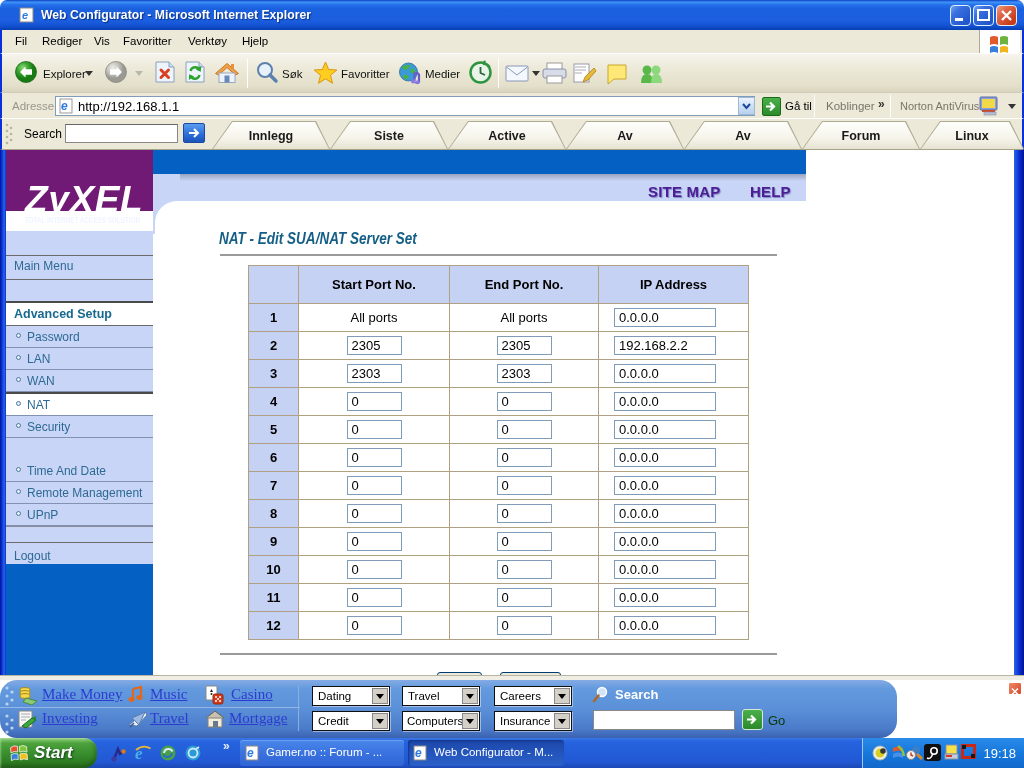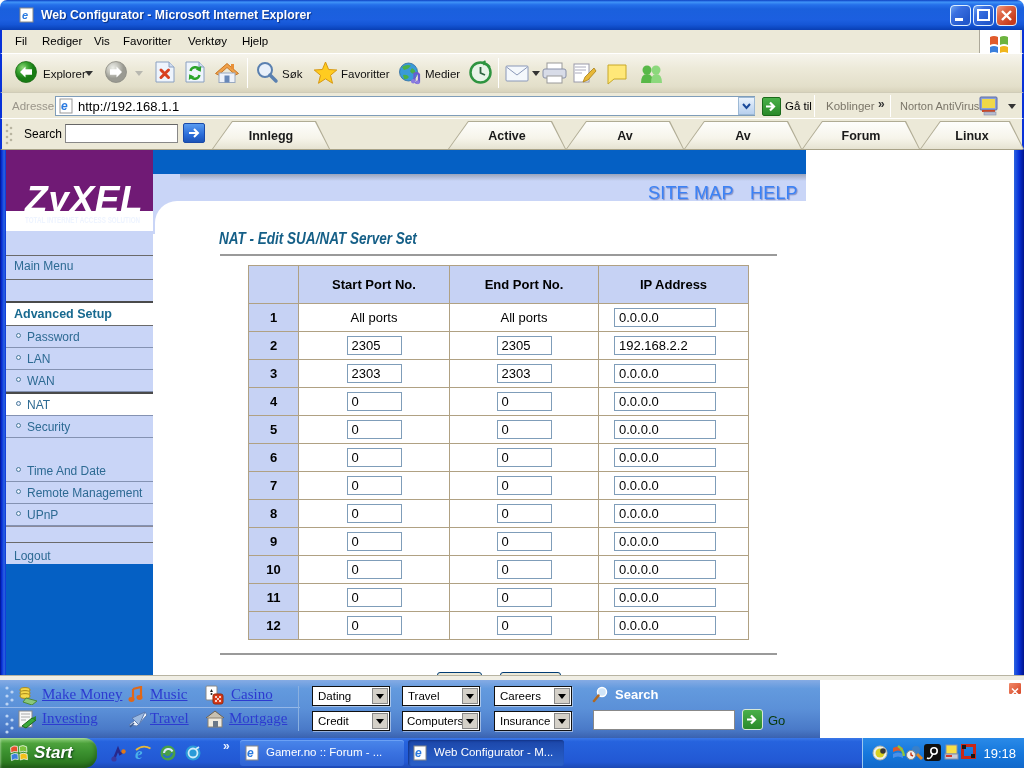--- a/index.html
+++ b/index.html
@@ -50,21 +50,21 @@
 .endstrip { position:absolute; top:675px; left:0; width:1024px; height:5px; background:#f0eee4; border-top:1px solid #b8b4a2; }
 .page .bleft { position:absolute; left:0; top:0; width:6px; height:525px; background:linear-gradient(90deg,#00138c,#0831d9 30%,#2b64e0 70%,#0831d9); }
 .page .bright { position:absolute; left:1014px; top:0; width:10px; height:525px; background:linear-gradient(90deg,#2b64e0,#0831d9 50%,#00138c); }
 .band { position:absolute; left:6px; top:0px; width:800px; height:24px; background:#0560c4; }
 .lav { position:absolute; left:6px; top:24px; width:800px; height:28px; background:#c9d5f7; }
 .lav .dith { position:absolute; left:0; top:0; width:100%; height:7px; background:linear-gradient(180deg,#9aa4bc,#c9d5f7); }
 .whitebox { position:absolute; left:155px; top:51px; width:859px; height:474px; background:#fff; border-radius:22px 0 0 0; }
 .logo { position:absolute; left:6px; top:0px; width:147px; height:61px; background:#701a75; }
 .logo .zy { position:absolute; left:19px; top:29px; color:#fff; font-size:37px; font-weight:bold; font-style:italic; letter-spacing:0.6px; white-space:nowrap; }
 .logo .sub { position:absolute; display:inline-block; left:19px; top:65px; color:#eef4ff; font-size:9.5px; font-weight:bold; white-space:nowrap; letter-spacing:0; transform:scale(0.66,0.88); transform-origin:0 0; }
-.sitemap { position:absolute; top:33px; font-size:18px; font-weight:normal; color:#3b82f6; letter-spacing:0.2px; text-shadow:1px 1px 1px rgba(40,50,130,0.45); }
+.sitemap { position:absolute; top:33px; font-size:15px; font-weight:bold; color:#4c1d95; letter-spacing:0.2px; text-shadow:1px 1px 1px rgba(40,50,130,0.45); }
 .sidebar { position:absolute; left:6px; top:81px; width:147px; height:444px; background:#c9d5f7; }
 .srow { position:absolute; left:0; width:147px; font-size:12px; color:#2d6a93; }
 .itm { position:absolute; left:0; width:147px; height:22px; border-bottom:1px solid #8492b2; }
 .itm i { position:absolute; left:10px; top:7px; width:5px; height:5px; border:1px solid #4a7a9a; border-radius:50%; background:#e8eefc; }
 .itm span { position:absolute; left:21px; top:4px; font-size:12px; color:#2d6a93; }
 .pgtitle { position:absolute; left:219px; top:80px; font-size:16px; font-weight:bold; font-style:italic; color:#155f87; transform:scaleX(0.845); transform-origin:0 0; white-space:nowrap; }
 .hr1 { position:absolute; left:220px; top:104px; width:557px; height:2px; background:#9a9a9a; }
 .hr2 { position:absolute; left:220px; top:503px; width:557px; height:2px; background:#9a9a9a; }
 
 
@@ -73,21 +73,21 @@
 .nattable .hdr td { background:#c6d2f4; font-weight:bold; height:38px; }
 .nattable .num { background:#c6d2f4; font-weight:bold; width:50px; }
 .nattable .c1 { width:151px; }
 .nattable .c2 { width:149px; }
 .nattable .c3 { width:150px; text-align:left; }
 .nattable tr { height:28px; }
 .inp { display:inline-block; width:55px; height:19px; border:1px solid #7f9db9; background:#fff; font-size:13px; text-align:left; padding:1px 4px; vertical-align:middle; }
 .inp.ip { width:102px; margin-left:15px; }
 
 
-.bottombar { position:absolute; top:680px; left:0; width:820px; height:58px; background:linear-gradient(180deg,#85abe4 0%,#639ade 15%,#5b90d8 50%,#4a7ac8 85%,#3a62b0 100%); }
+.bottombar { position:absolute; top:680px; left:0; width:897px; height:58px; background:linear-gradient(180deg,#85abe4 0%,#639ade 15%,#5b90d8 50%,#4a7ac8 85%,#3a62b0 100%);border-radius:17px; }
 .blink { position:absolute; font-size:15px; color:#2d3bd0; text-decoration:underline; font-family:"Liberation Serif",serif; }
 .combo { position:absolute; width:78px; height:20px; background:#fff; border:1px solid #101010; font-size:11.5px; box-shadow:1px 1px 0 rgba(255,255,255,0.45); }
 .combo .arr { position:absolute; right:1px; top:1px; width:16px; height:16px; background:#d4d0c8; border:1px solid #888; }
 .bsearch { position:absolute; left:593px; top:30px; width:142px; height:20px; background:#fff; border:1px solid #888; }
 
 
 .taskbar { position:absolute; top:738px; left:0; width:1024px; height:30px; background:linear-gradient(180deg,#3a77e8 0%,#2663de 12%,#2258d4 80%,#1c48b4 100%); }
 .startbtn { position:absolute; left:0; top:0; width:97px; height:30px; border-radius:0 13px 13px 0; background:linear-gradient(180deg,#8ed17c 0%,#4da23c 18%,#3c9230 45%,#2e7d22 80%,#266a1c 100%); box-shadow:inset -2px -2px 4px rgba(20,60,15,0.4), inset 1px 1px 2px rgba(220,255,210,0.5); }
 .startbtn span { position:absolute; left:34px; top:5px; color:#fff; font-size:17px; font-weight:bold; font-style:italic; text-shadow:1px 1px 2px #14401a; }
 .taskbtn { position:absolute; top:2px; height:26px; border-radius:3px; font-size:11.5px; color:#fff; }
@@ -282,20 +282,24 @@
       </svg>
     <span class="srch">Search</span>
     <div class="sfield"></div>
     <div class="sbtn"><svg width="20" height="18">
           <path d="M5 9 H13 M10 5 L14 9 L10 13" stroke="#fff" stroke-width="2" fill="none"></path>
         </svg></div>
     <div class="tab" style="left:210px;width:118px">
         <div class="tf"></div>
         <span>Innlegg</span>
       </div>
+    <div class="tab" style="left:328px;width:118px">
+        <div class="tf"></div>
+        <span>Siste</span>
+      </div>
     <div class="tab" style="left:446px;width:118px">
         <div class="tf"></div>
         <span>Active</span>
       </div>
     <div class="tab" style="left:564px;width:118px">
         <div class="tf"></div>
         <span>Av</span>
       </div>
     <div class="tab" style="left:682px;width:118px">
         <div class="tf"></div>

